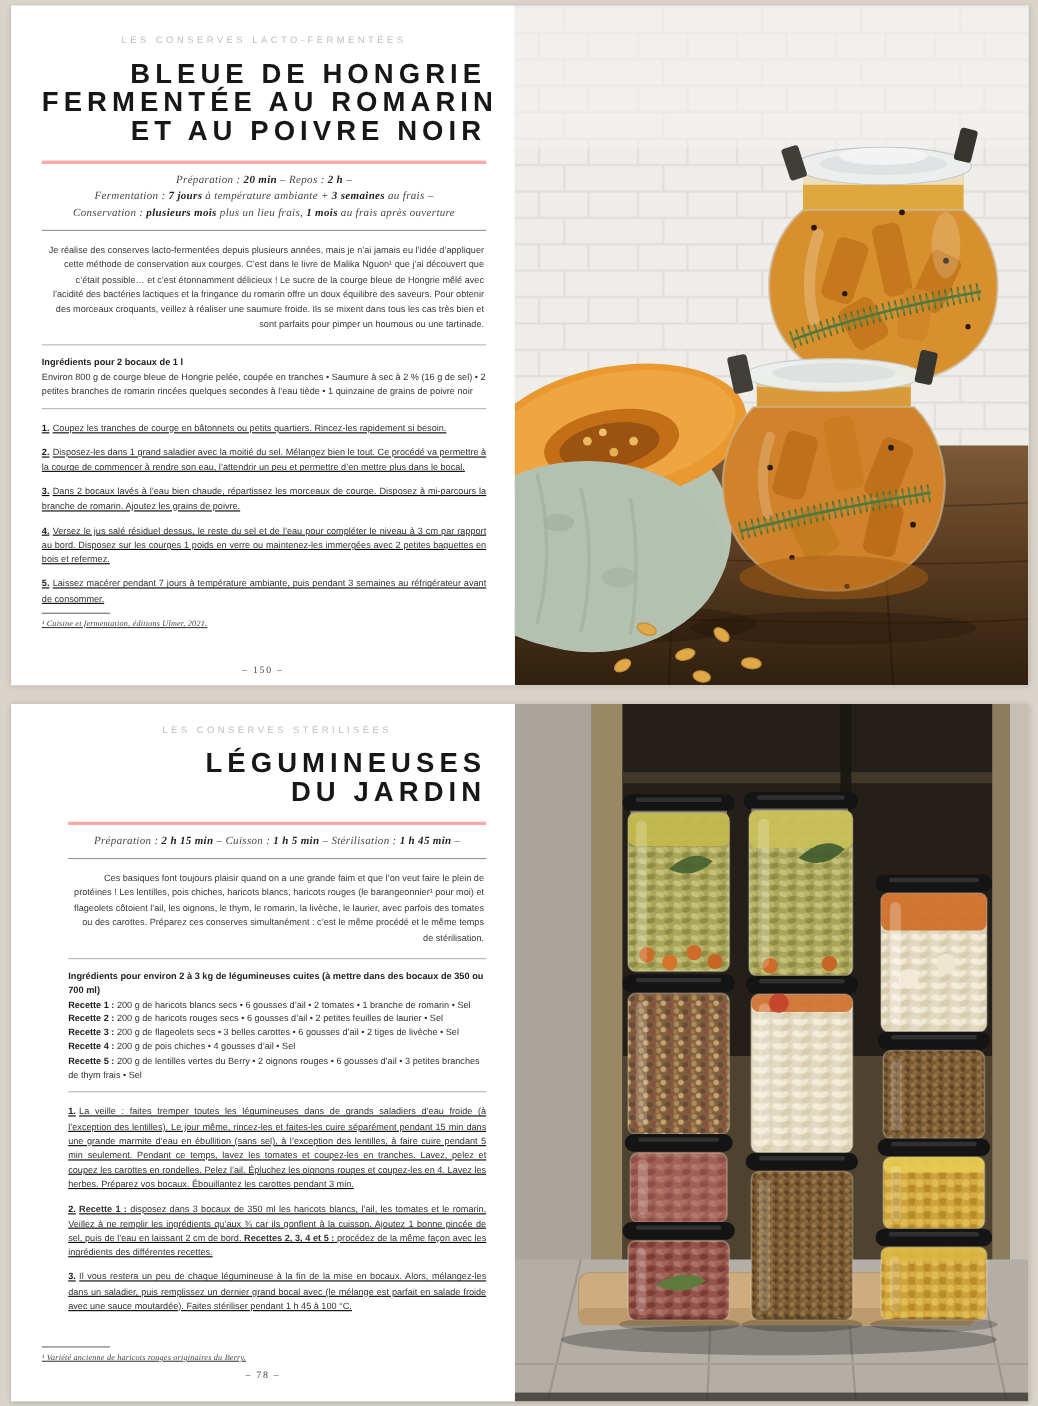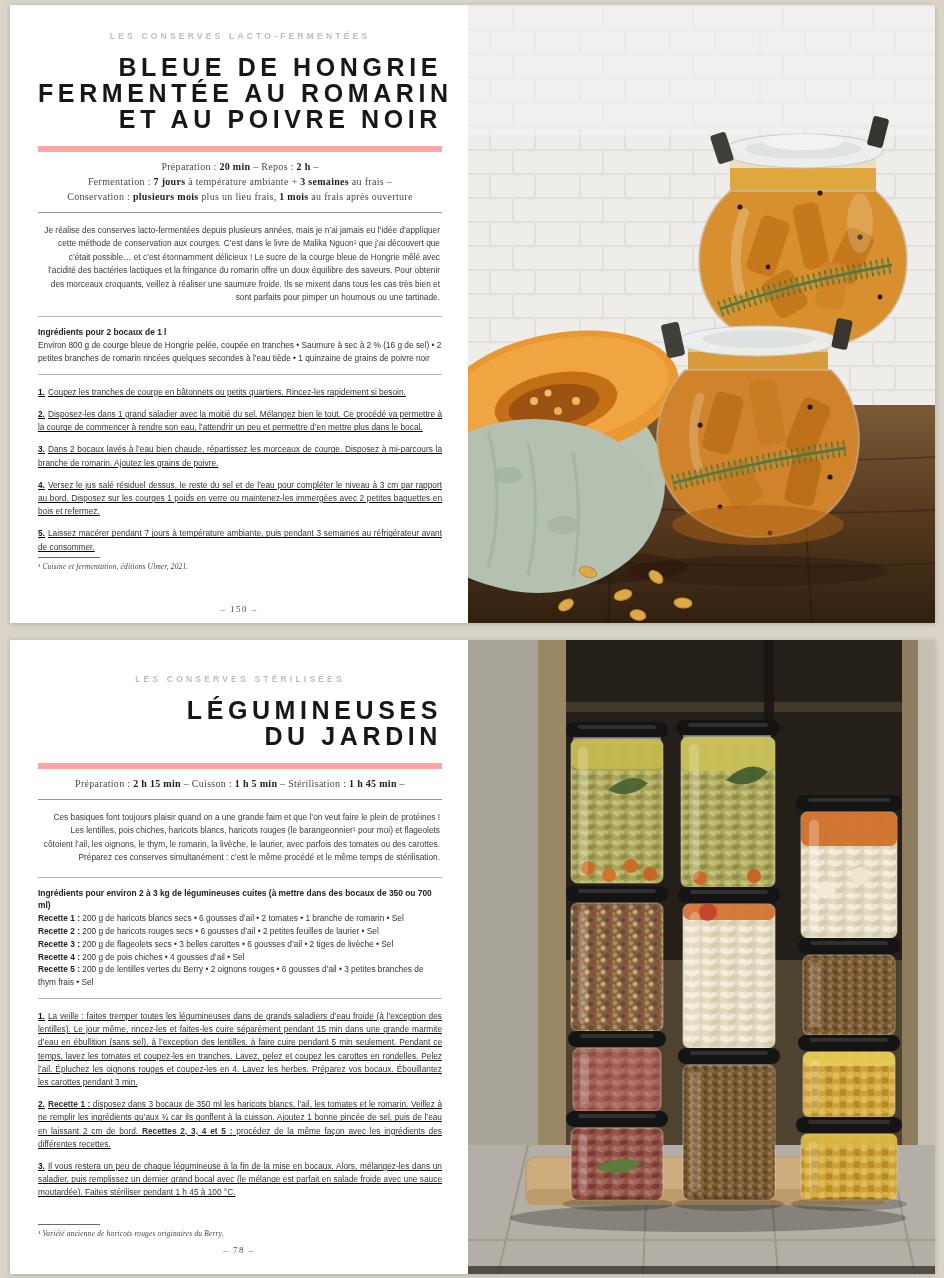--- a/index.html
+++ b/index.html
@@ -7,36 +7,36 @@
     width:944px;height:1278px;position:relative;
     background:#d9d3c9;
     font-family:"Liberation Sans",sans-serif;
     overflow:hidden;
   }
   .spread{position:absolute;left:10px;width:925px;display:flex;box-shadow:0 1px 5px rgba(0,0,0,.18);}
   #spread1{top:5px;height:618px;}
   #spread2{top:640px;height:634px;}
   .page{width:458px;background:#ffffff;position:relative;flex:none;}
   .page-inner{padding:26px 26px 0 28px;}
-  #spread2 .page-inner{padding-top:34px;}
+  #spread2 .page-inner{padding-top:18px;margin-left:24px;}
   .photo{width:467px;flex:none;position:relative;overflow:hidden;background:#eee;}
   .photo svg{display:block;}
 
   .section-header{
     text-align:center;font-size:8.5px;letter-spacing:3.2px;color:#bfbdba;
-    font-weight:bold;margin-bottom:13px;white-space:nowrap;
+    font-weight:normal;margin-bottom:13px;white-space:nowrap;
   }
   .title{margin:0 0 14px 0;text-align:right;}
   .title div{
     font-size:25px;font-weight:bold;letter-spacing:4.6px;color:#171717;
     line-height:26px;white-space:nowrap;
   }
   .infobox{
-    border-top:6px solid #fca5a5;border-bottom:1px solid #96938e;
-    padding:7px 0 8px 0;margin-bottom:11px;
+    border-top:3px solid #fca5a5;border-bottom:1px solid #96938e;
+    padding:7px 0 8px 0;margin-bottom:11px;font-style:italic;
   }
   .info-line{
     font-family:"Liberation Serif",serif;font-size:10px;line-height:15px;
     color:#4a4844;text-align:center;letter-spacing:.3px;
   }
   .info-line .b{color:#201e1c;}
   .intro{
     font-size:8.3px;line-height:13.4px;color:#3a3836;text-align:right;
     margin:0 2px 12px 2px;
   }
@@ -51,21 +51,21 @@
     margin:0 0 9px 0;
   }
   .step .num{font-weight:bold;color:#161616;margin-right:3px;}
   .b{font-weight:bold;}
   .footnote-block{position:absolute;left:28px;right:40px;}
   #spread1 .footnote-block{bottom:52px;}
   #spread2 .footnote-block{bottom:36px;}
   .footnote-rule{width:62px;border-top:1px solid #6b6965;margin-bottom:4px;}
   .footnote{
     font-family:"Liberation Serif",serif;font-style:italic;
-    font-size:7.4px;color:#413f3c;letter-spacing:.2px;
+    font-size:7.4px;color:#413f3c;letter-spacing:.2px;text-decoration:underline;
   }
   .pagenum{
     position:absolute;left:0;right:0;text-align:center;
     font-family:"Liberation Serif",serif;font-size:9px;letter-spacing:1.5px;color:#4c4a46;
   }
   #spread1 .pagenum{bottom:9px;}
   #spread2 .pagenum{bottom:19px;}
 </style>
 </head>
 <body>

